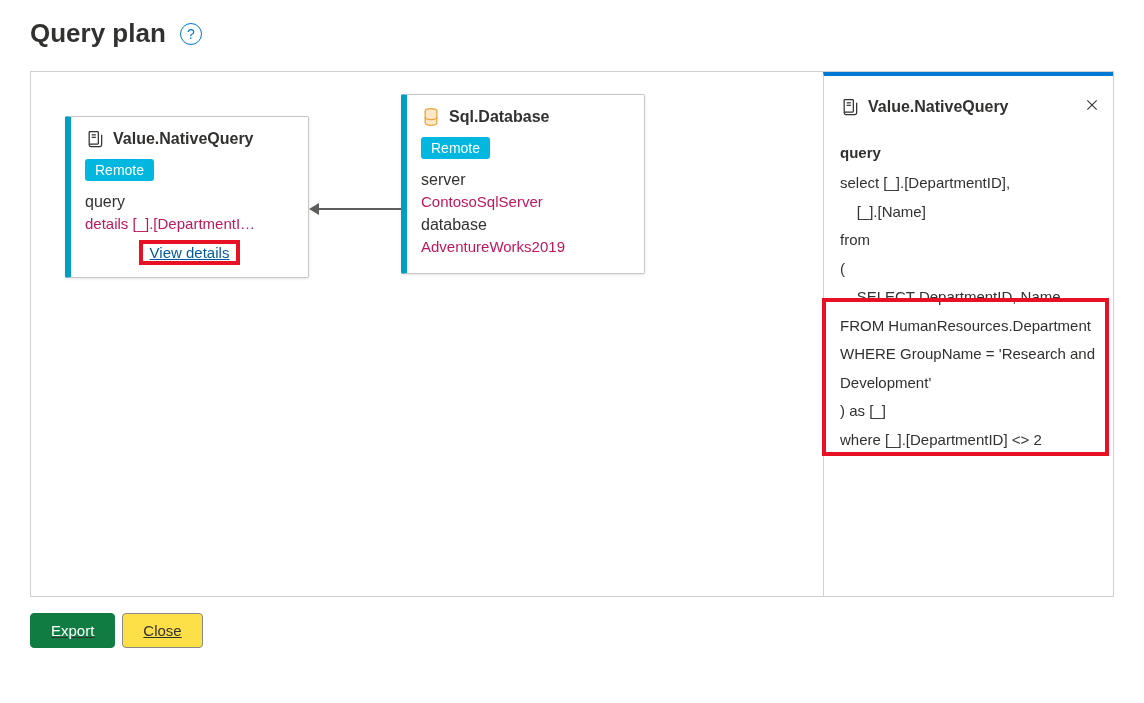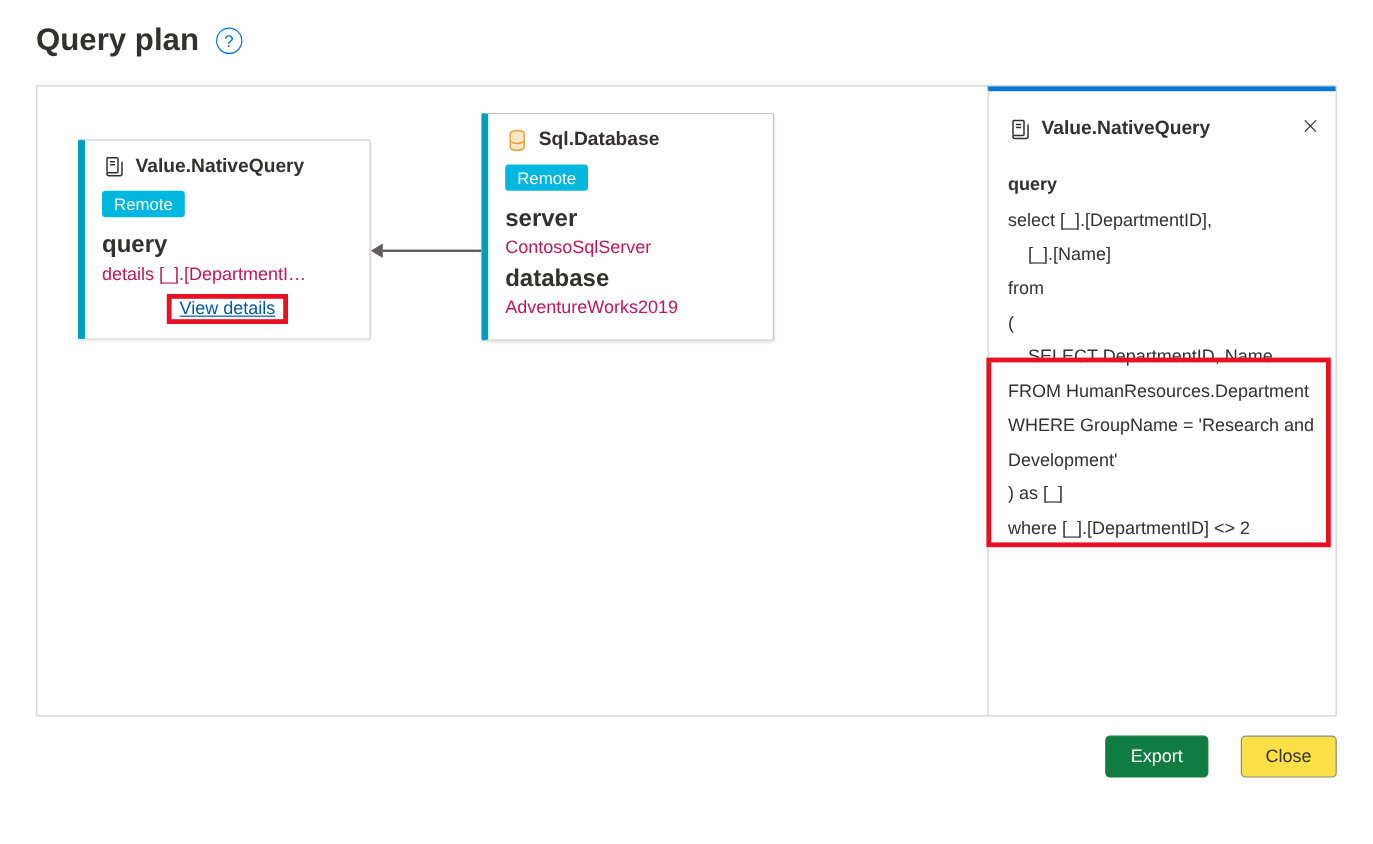--- a/index.html
+++ b/index.html
@@ -80,22 +80,22 @@
   .remote-badge {
     display: inline-block;
     background: #00b7e0;
     color: #fff;
     font-size: 14px;
     border-radius: 3px;
     padding: 3px 10px;
     margin-bottom: 10px;
   }
   .field-label {
-    font-weight: 700;
-    font-size: 20px;
+    font-weight: 400;
+    font-size: 16px;
     margin-top: 2px;
   }
   .field-value {
     font-size: 15px;
     margin-top: 4px;
     margin-bottom: 6px;
     color: #be185d;
     white-space: nowrap;
     overflow: hidden;
     text-overflow: ellipsis;
@@ -201,23 +201,23 @@
     white-space: pre-wrap;
     word-break: break-word;
   }
   .query-highlight-box {
     position: absolute;
     border: 4px solid #e81123;
     pointer-events: none;
   }
   .footer {
     display: flex;
-    justify-content: flex-end;
-    gap: 27px;
+    gap: 7px;
     margin-top: 16px;
+    text-decoration: underline;
   }
   .btn {
     font-size: 15px;
     padding: 8px 20px;
     border-radius: 4px;
     cursor: pointer;
     border: 1px solid transparent;
   }
   .btn-primary {
     background: #107c41;

